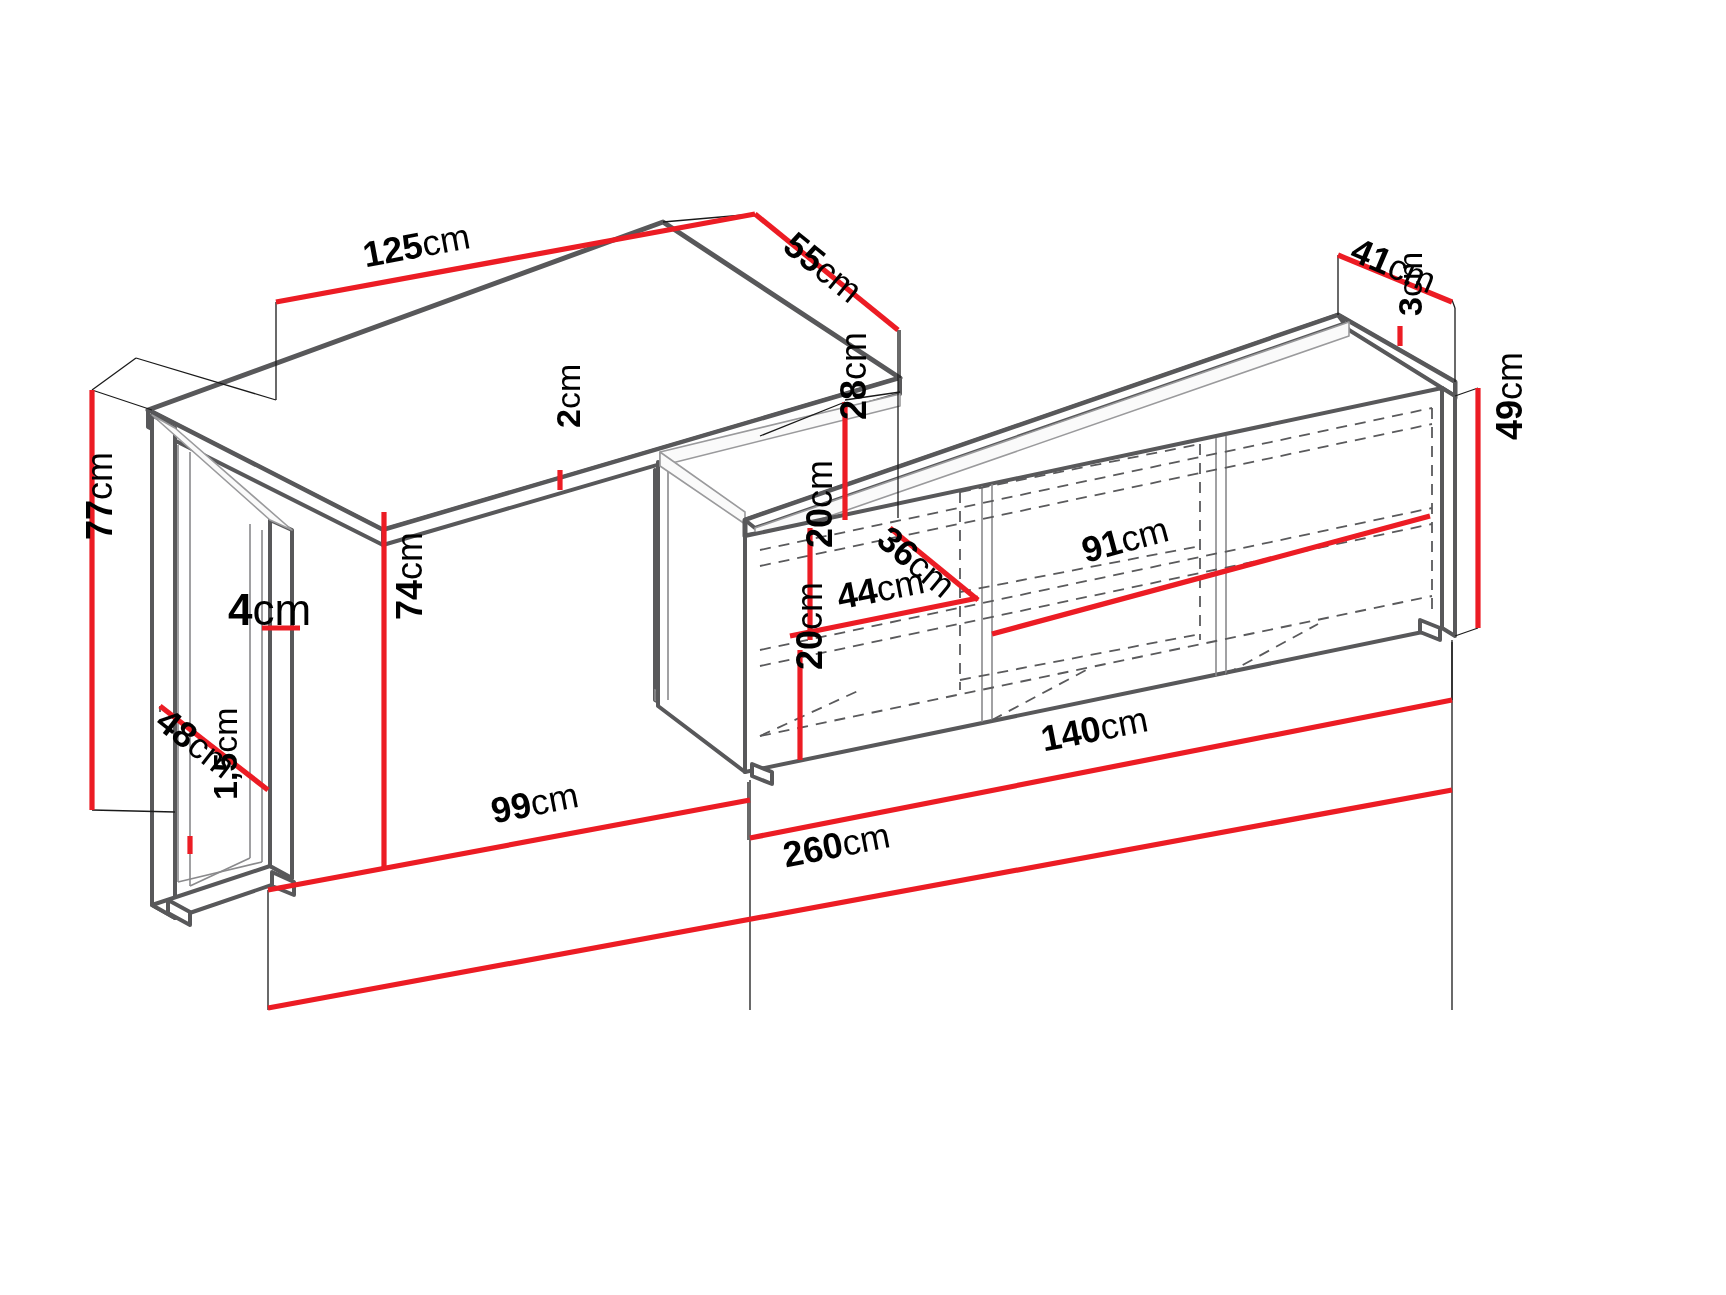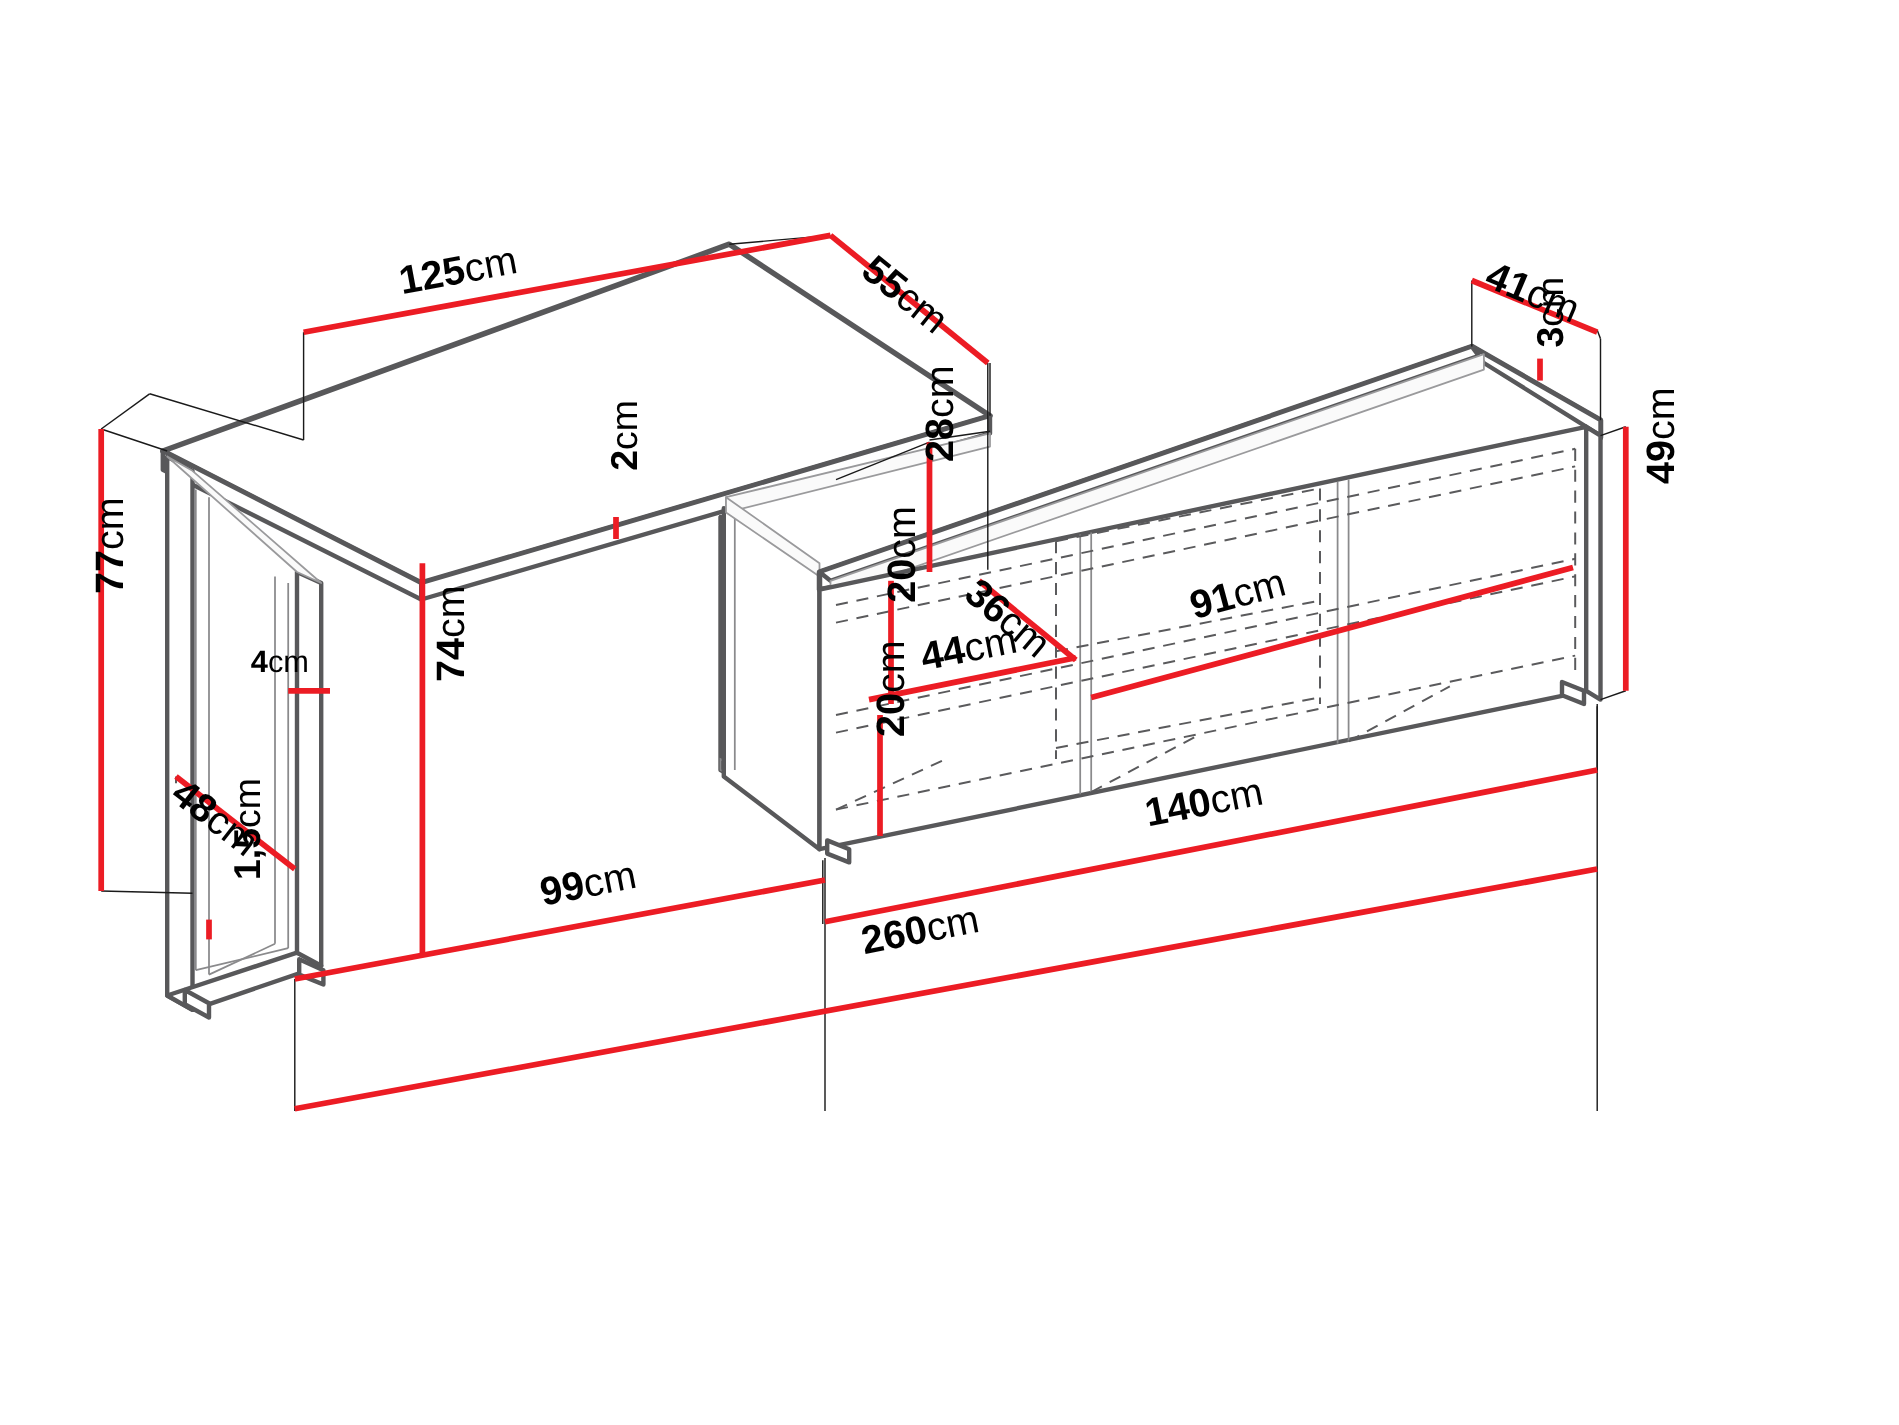--- a/index.html
+++ b/index.html
@@ -195,21 +195,21 @@
   </div>
 
   <div class="lbl" style="left:551px;top:428px;font-size:34px;transform:rotate(-90deg);transform-origin:left top;">
     <b>2</b><i>cm</i>
   </div>
 
   <div class="lbl" style="left:82px;top:540px;font-size:36px;transform:rotate(-90deg);transform-origin:left top;">
     <b>77</b><i>cm</i>
   </div>
 
-  <div class="lbl" style="left:228px;top:588px;font-size:28px;">
+  <div class="lbl" style="left:228px;top:588px;font-size:44px;">
     <b>4</b><i>cm</i>
   </div>
 
   <div class="lbl" style="left:172px;top:702px;font-size:36px;transform:rotate(38deg);transform-origin:left top;">
     <b>48</b><i>cm</i>
   </div>
 
   <div class="lbl" style="left:208px;top:800px;font-size:34px;transform:rotate(-90deg);transform-origin:left top;">
     <b>1,5</b><i>cm</i>
   </div>

